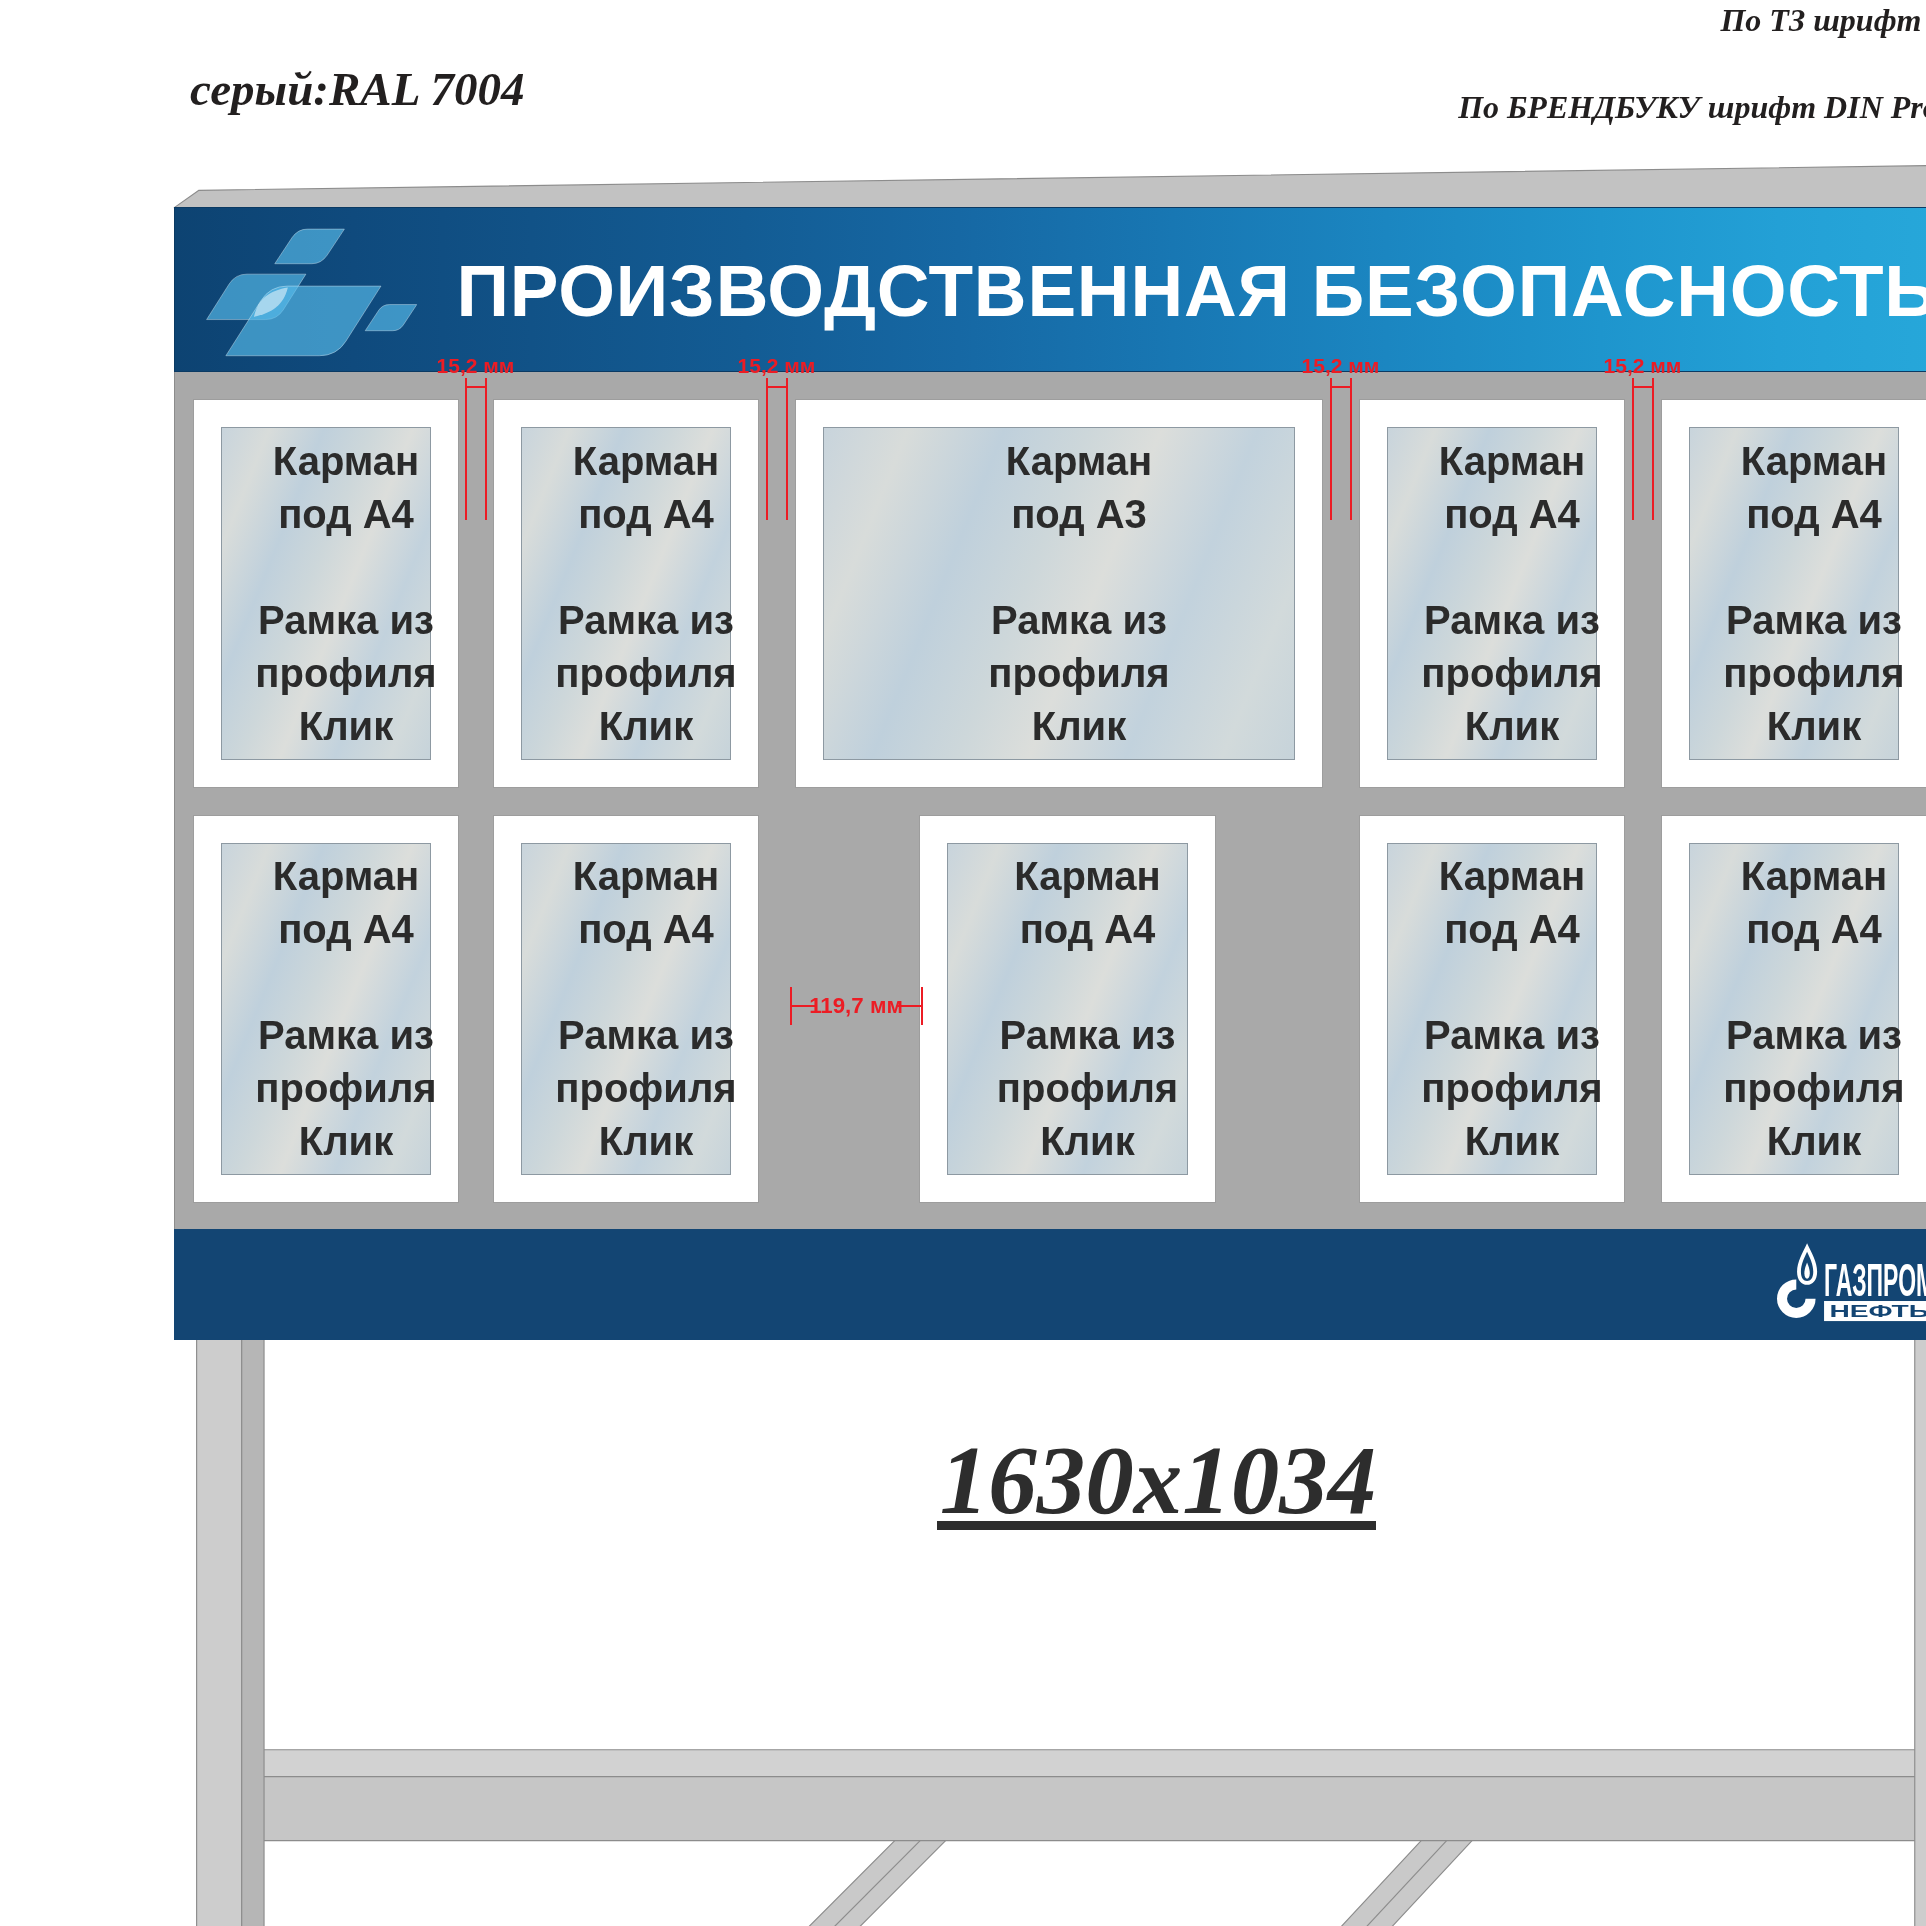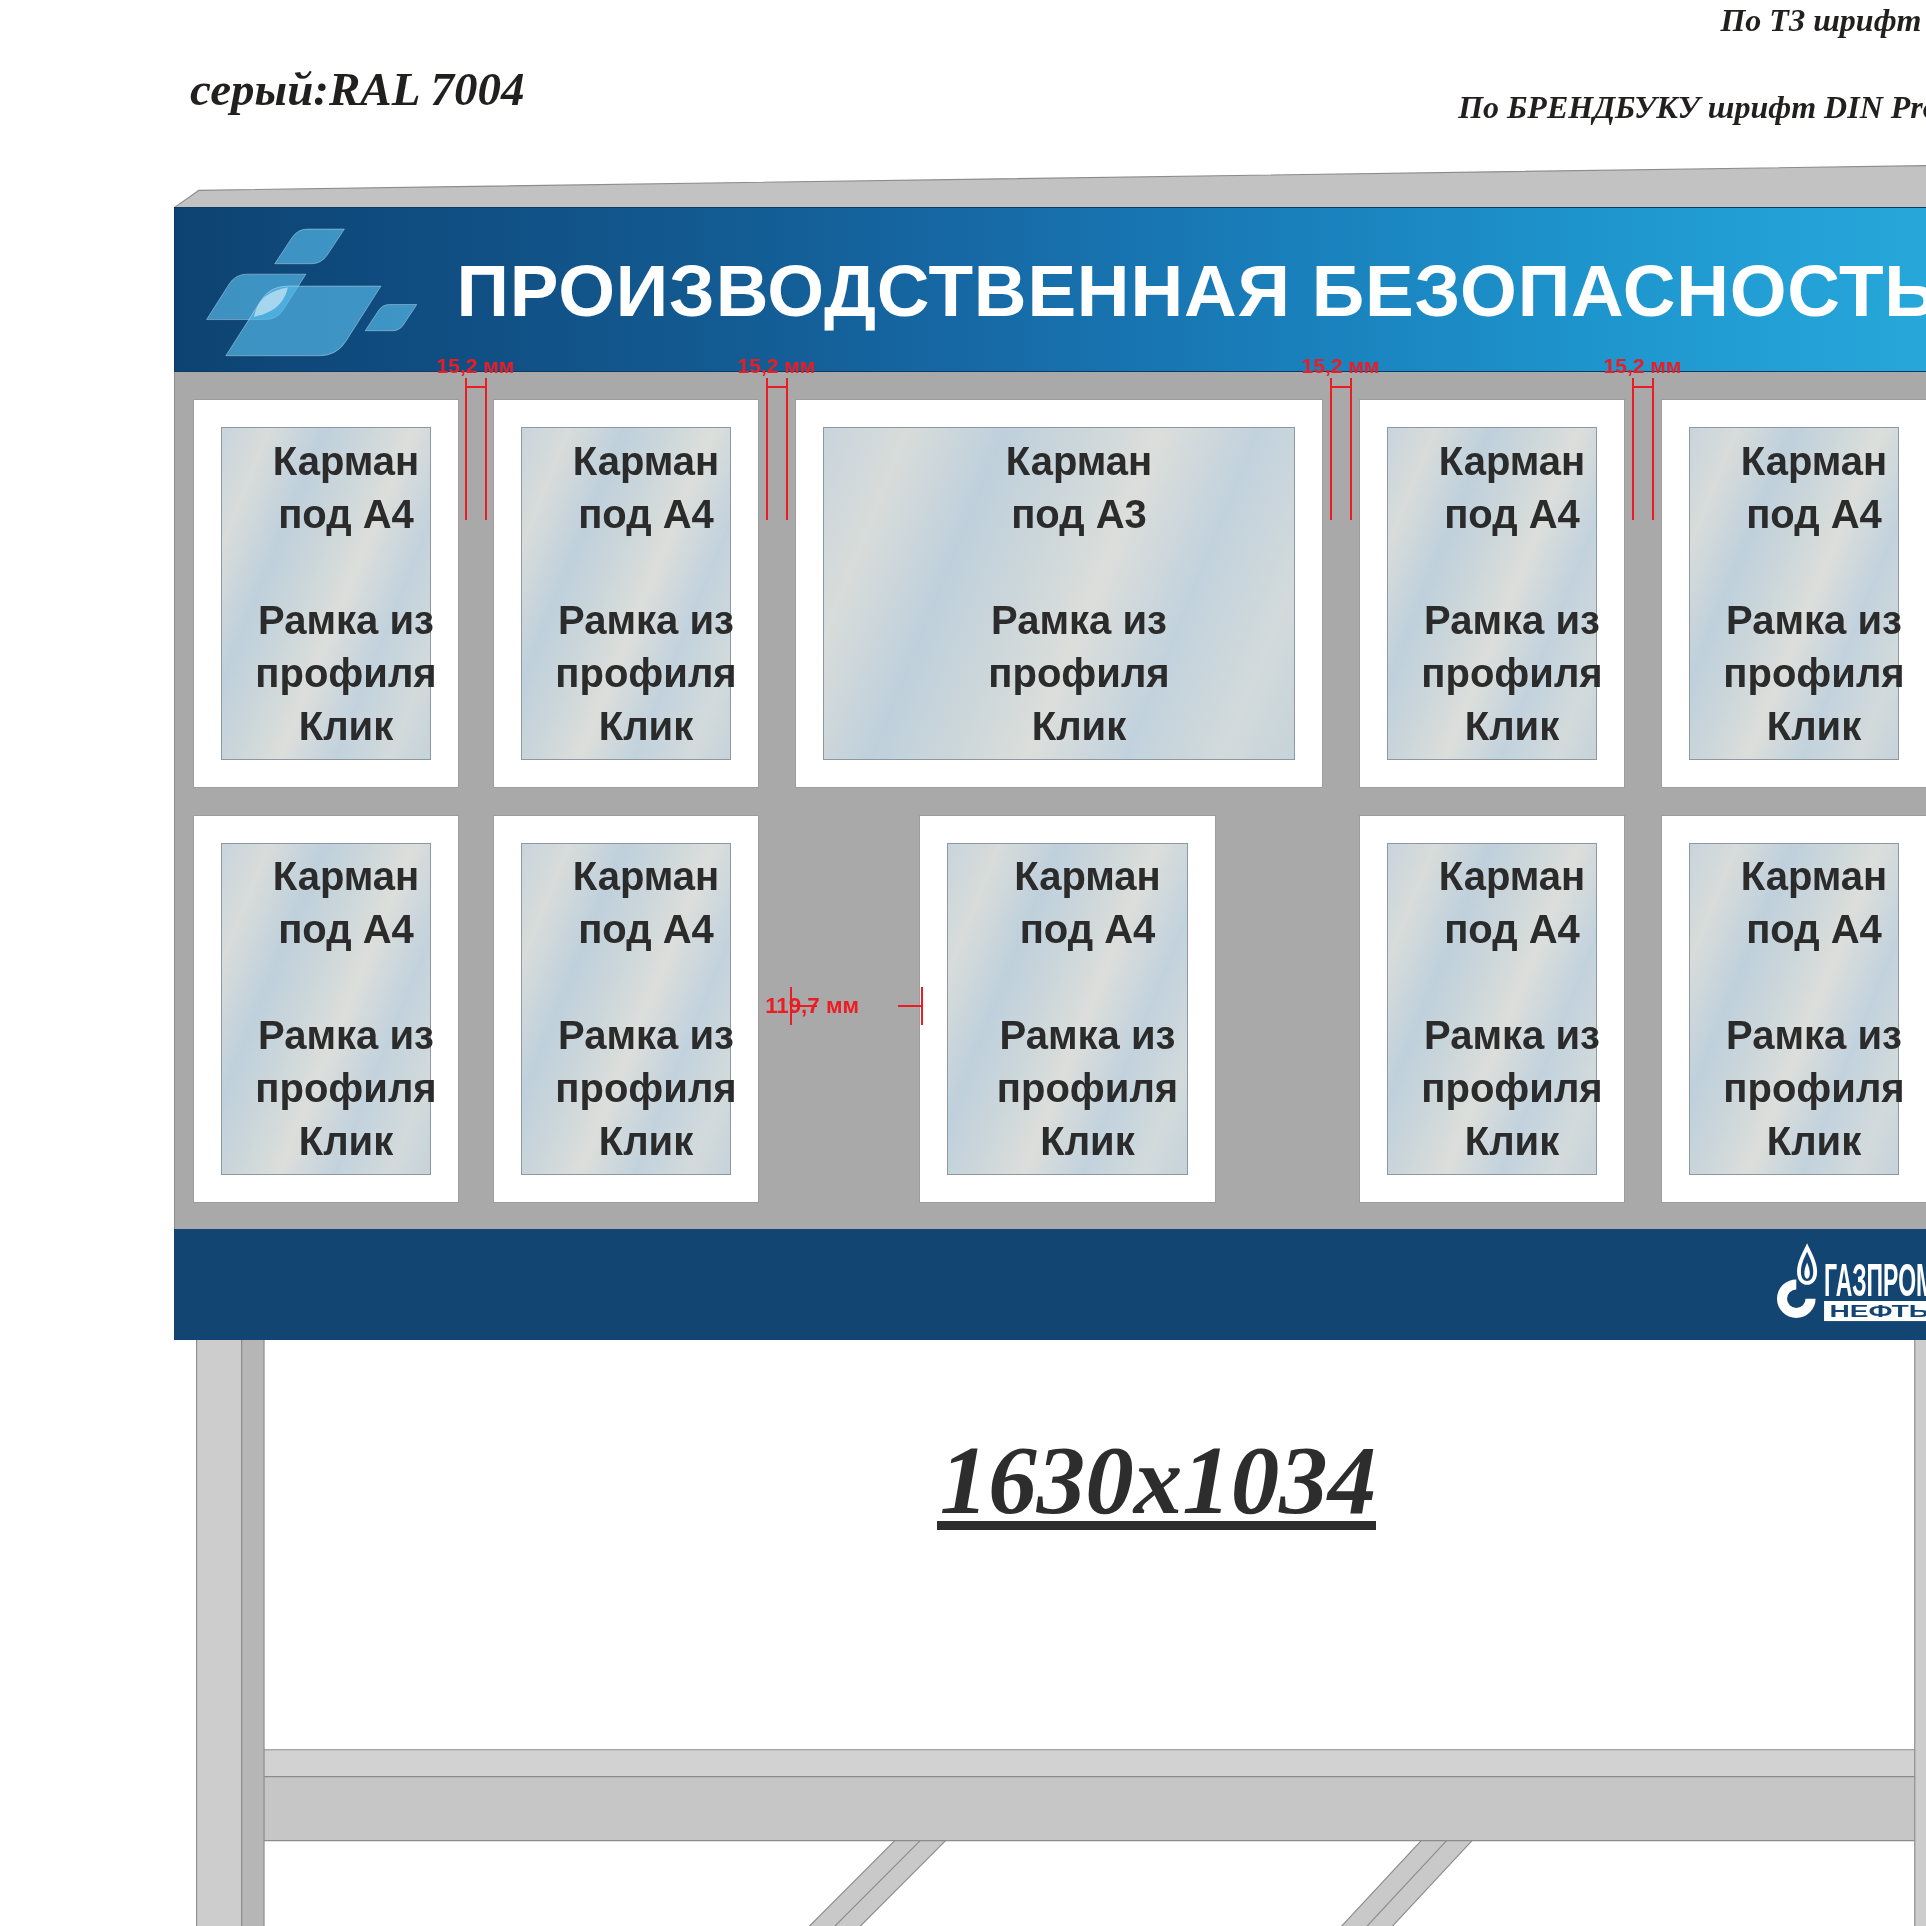--- a/index.html
+++ b/index.html
@@ -218,21 +218,21 @@
   <div class="dim" style="left:1350px;top:378px;width:1.9px;height:142px;"></div>
   <div class="dim" style="left:1330px;top:386px;width:22px;height:1.9px;"></div>
 
   <div class="dimtext" style="left:1583px;top:354px;width:119px;">15,2 мм</div>
   <div class="dim" style="left:1632px;top:378px;width:1.9px;height:142px;"></div>
   <div class="dim" style="left:1652px;top:378px;width:1.9px;height:142px;"></div>
   <div class="dim" style="left:1632px;top:386px;width:22px;height:1.9px;"></div>
 
   <div class="dim" style="left:790px;top:987px;width:1.9px;height:38px;"></div>
   <div class="dim" style="left:792px;top:1005px;width:25px;height:1.9px;"></div>
-  <div class="dimtext" style="left:754px;top:993px;width:116px;font-size:22.3px;">119,7 мм</div>
+  <div class="dimtext" style="left:798px;top:993px;width:116px;font-size:22.3px;">119,7 мм</div>
   <div class="dim" style="left:898px;top:1005px;width:24px;height:1.9px;"></div>
   <div class="dim" style="left:921px;top:987px;width:1.9px;height:38px;"></div>
 
   <div class="footbar">
     <svg style="position:absolute;right:21px;top:10.8px;" width="162" height="85" viewBox="0 0 420 220">
       <path fill="#ffffff" d="M50,102 A50,50 0 1 0 100,152 L74,152 A24,24 0 1 1 50,128 Z"></path>
       <path fill="#ffffff" d="M78,8 C66,34 52,56 52,82 C52,104 64,116 78,116 C92,116 104,104 104,82 C104,56 90,34 78,8 Z"></path>
       <path fill="#134573" d="M78,30 C70,48 62,62 62,82 C62,98 69,106 78,106 C87,106 94,98 94,82 C94,62 86,48 78,30 Z"></path>
       <path fill="#ffffff" d="M78,58 C74,68 71,76 71,86 C71,95 74,100 78,100 C82,100 85,95 85,86 C85,76 82,68 78,58 Z"></path>
       <text x="122" y="144" fill="#ffffff" font-family="Liberation Sans, sans-serif" font-weight="bold" font-size="118" textLength="288" lengthAdjust="spacingAndGlyphs">ГАЗПРОМ</text>

